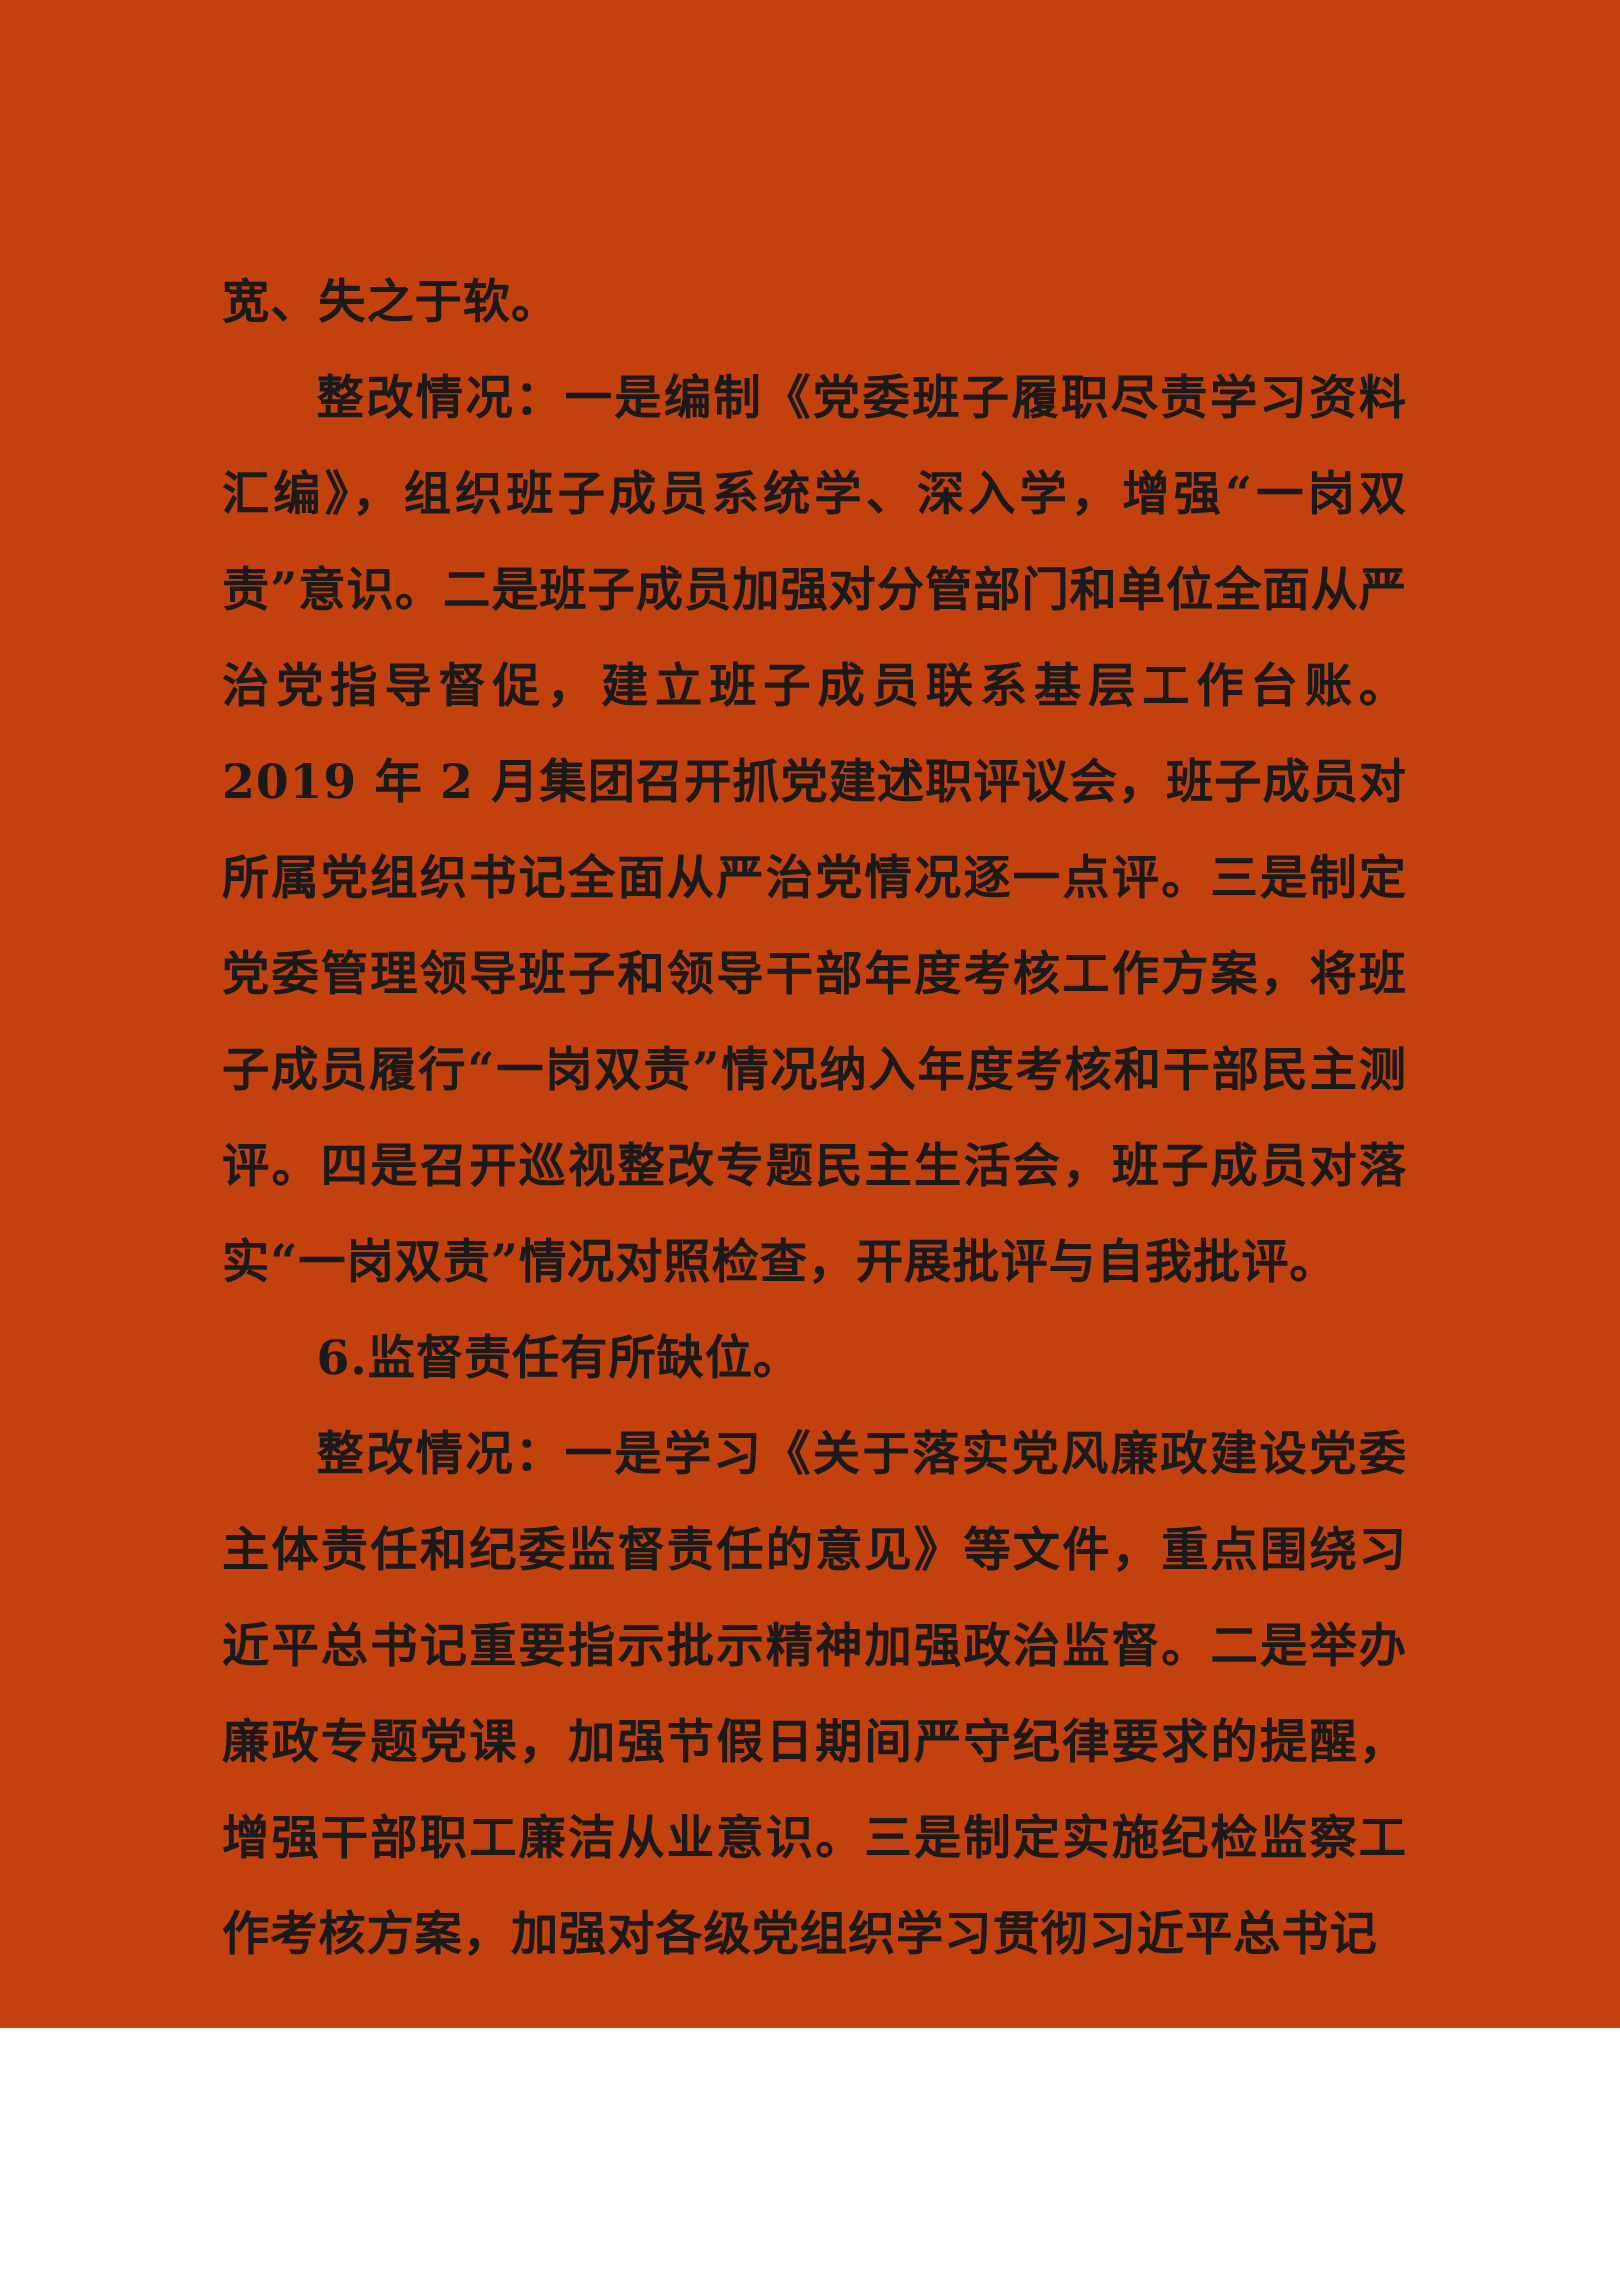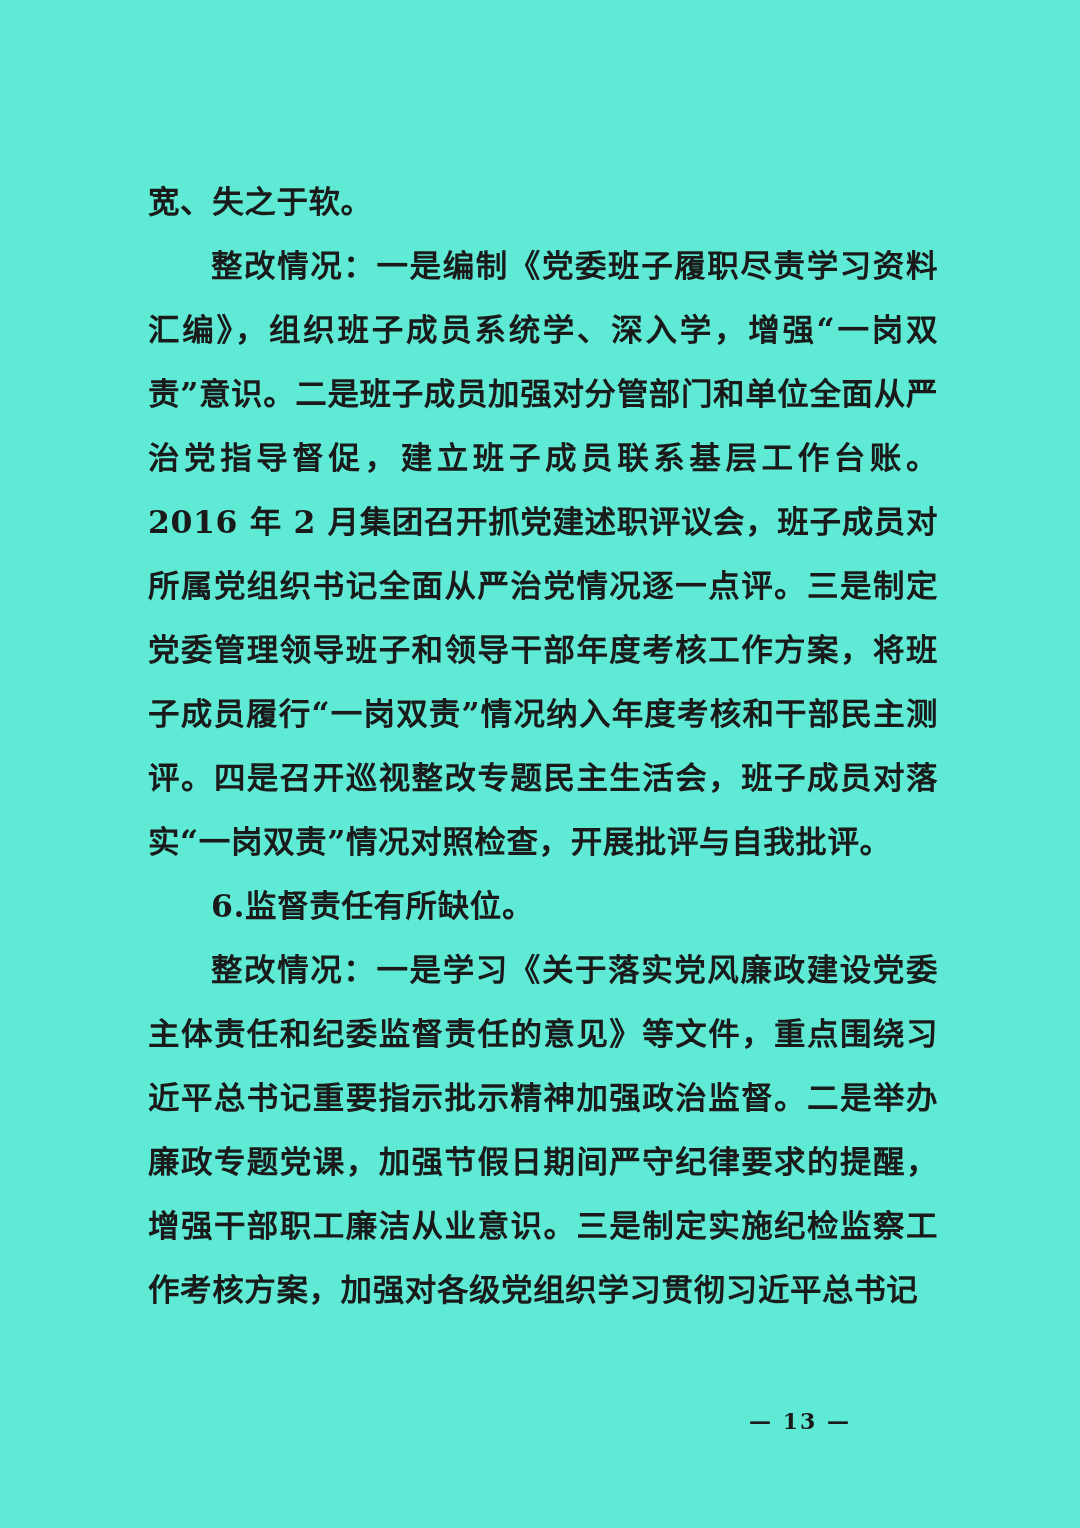--- a/index.html
+++ b/index.html
@@ -3,22 +3,22 @@
 <meta charset="utf-8">
 <style>
   html, body {
     margin: 0;
     padding: 0;
     background: #ffffff;
   }
   .page {
     position: relative;
     width: 1080px;
-    height: 1528px;
-    background: #5eead4;
+    height: 1352px;
+    background: #c2410c;
     box-sizing: border-box;
     overflow: hidden;
     font-family: "DejaVu Serif", "Liberation Serif", serif;
   }
   .body-area {
     position: absolute;
     left: 148px;
     top: 170px;
     width: 790px;
   }
@@ -55,21 +55,21 @@
     padding-left: 520px;
   }
 </style>
 </head>
 <body>
 
 <div class="page">
 
   <div class="body-area">
     <p class="para">宽、失之于软。</p>
-    <p class="para indent">整改情况：一是编制《党委班子履职尽责学习资料汇编》，组织班子成员系统学、深入学，增强“一岗双责”意识。二是班子成员加强对分管部门和单位全面从严治党指导督促，建立班子成员联系基层工作台账。2016 年 2 月集团召开抓党建述职评议会，班子成员对所属党组织书记全面从严治党情况逐一点评。三是制定党委管理领导班子和领导干部年度考核工作方案，将班子成员履行“一岗双责”情况纳入年度考核和干部民主测评。四是召开巡视整改专题民主生活会，班子成员对落实“一岗双责”情况对照检查，开展批评与自我批评。</p>
+    <p class="para indent">整改情况：一是编制《党委班子履职尽责学习资料汇编》，组织班子成员系统学、深入学，增强“一岗双责”意识。二是班子成员加强对分管部门和单位全面从严治党指导督促，建立班子成员联系基层工作台账。2019 年 2 月集团召开抓党建述职评议会，班子成员对所属党组织书记全面从严治党情况逐一点评。三是制定党委管理领导班子和领导干部年度考核工作方案，将班子成员履行“一岗双责”情况纳入年度考核和干部民主测评。四是召开巡视整改专题民主生活会，班子成员对落实“一岗双责”情况对照检查，开展批评与自我批评。</p>
     <p class="para indent">6.监督责任有所缺位。</p>
     <p class="para indent">整改情况：一是学习《关于落实党风廉政建设党委主体责任和纪委监督责任的意见》等文件，重点围绕习近平总书记重要指示批示精神加强政治监督。二是举办廉政专题党课，加强节假日期间严守纪律要求的提醒，增强干部职工廉洁从业意识。三是制定实施纪检监察工作考核方案，加强对各级党组织学习贯彻习近平总书记</p>
   </div>
 
   <div class="page-number">
     <span class="pn-inner">— 13 —</span>
   </div>
 
 </div>
 

